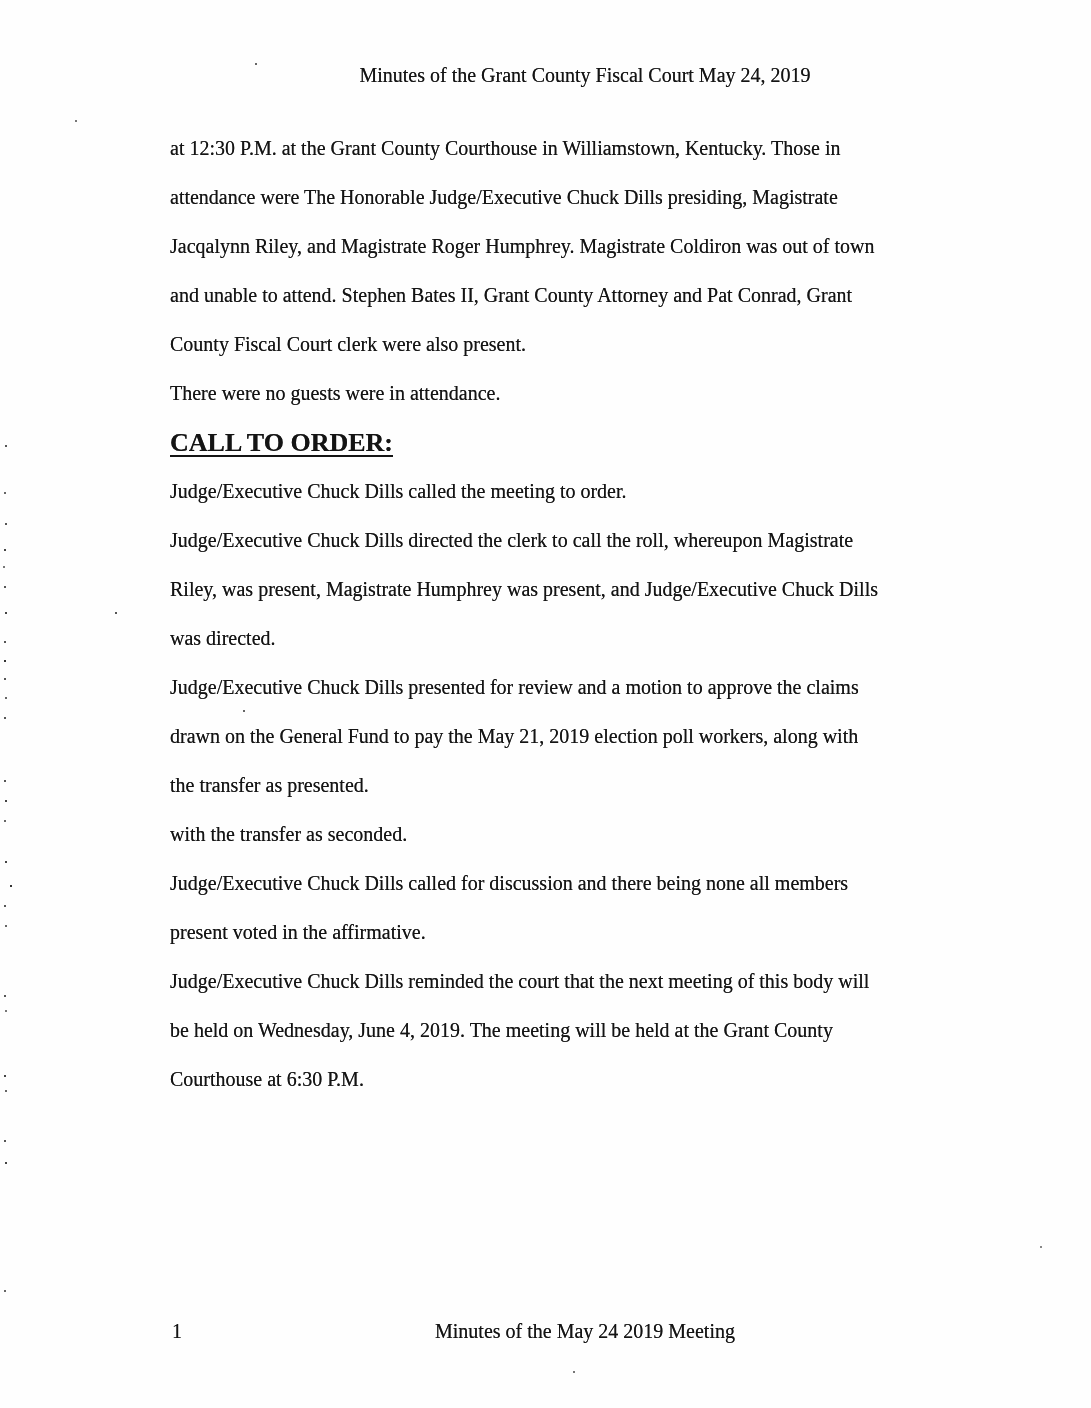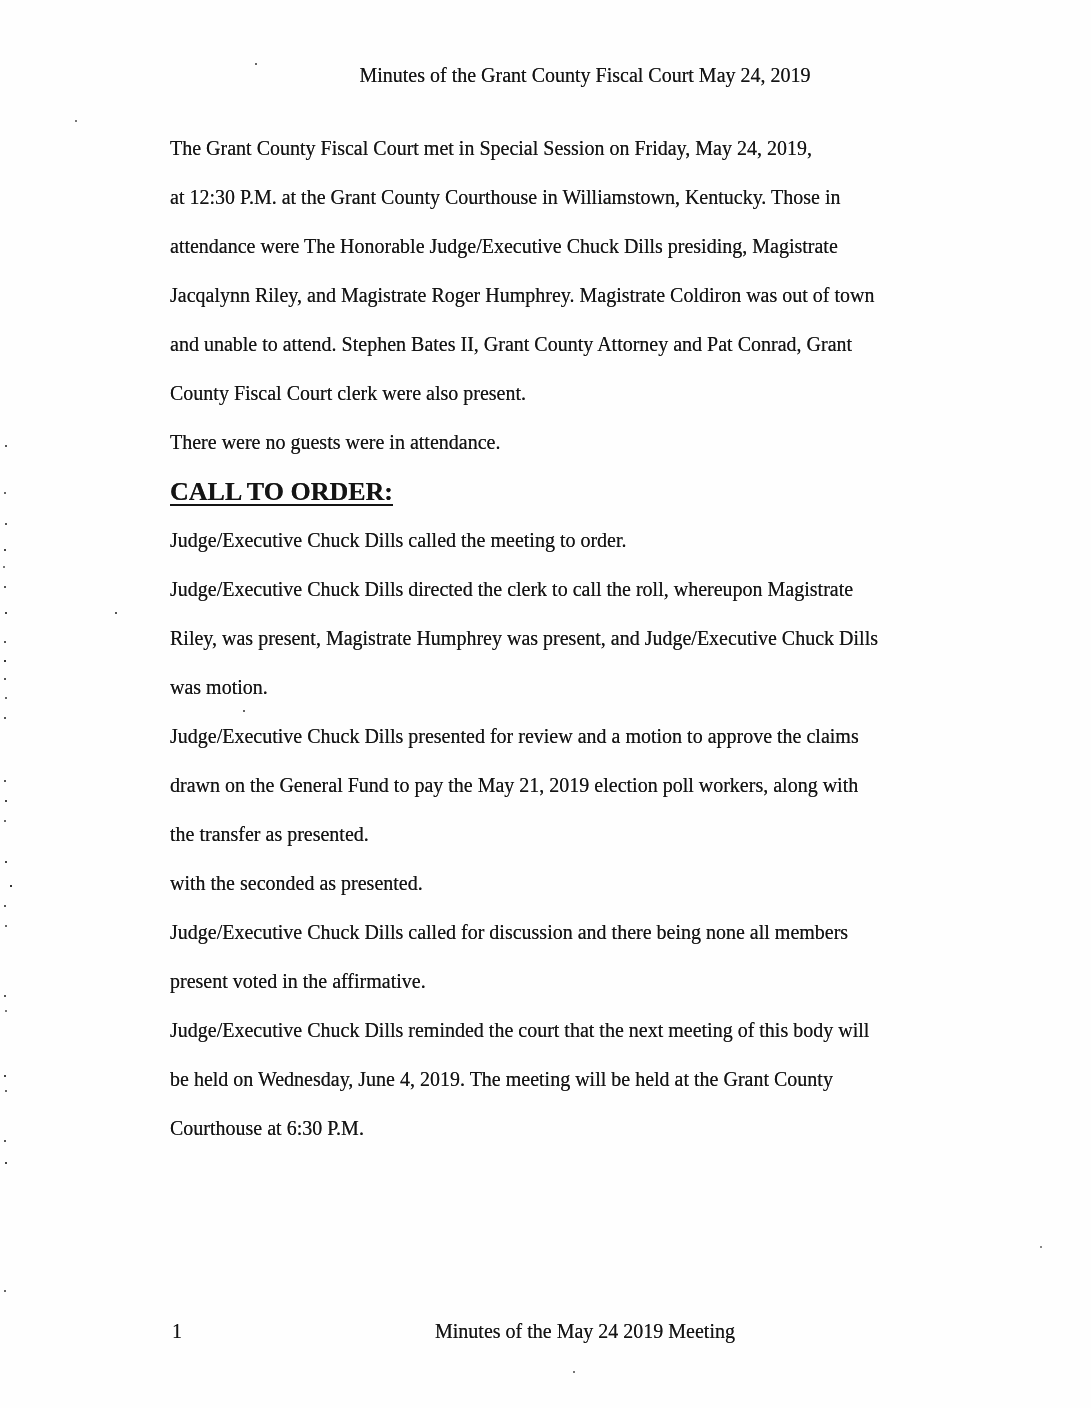--- a/index.html
+++ b/index.html
@@ -79,36 +79,35 @@
   }
 </style>
 </head>
 <body>
 
 <div class="page">
 
   <div class="doc-title scan-text">Minutes of the Grant County Fiscal Court May 24, 2019</div>
 
   <div class="doc-body">
-    <div class="line scan-text">The Grant County Fiscal Court met in Special Session on Friday, May 24, 2019,</div>
     <div class="line scan-text">at 12:30 P.M. at the Grant County Courthouse in Williamstown, Kentucky. Those in</div>
     <div class="line scan-text">attendance were The Honorable Judge/Executive Chuck Dills presiding, Magistrate</div>
     <div class="line scan-text">Jacqalynn Riley, and Magistrate Roger Humphrey. Magistrate Coldiron was out of town</div>
     <div class="line scan-text">and unable to attend. Stephen Bates II, Grant County Attorney and Pat Conrad, Grant</div>
     <div class="line scan-text">County Fiscal Court clerk were also present.</div>
     <div class="line scan-text">There were no guests were in attendance.</div>
     <div class="line heading scan-text">CALL TO ORDER:</div>
     <div class="line scan-text">Judge/Executive Chuck Dills called the meeting to order.</div>
     <div class="line scan-text">Judge/Executive Chuck Dills directed the clerk to call the roll, whereupon Magistrate</div>
     <div class="line scan-text">Riley, was present, Magistrate Humphrey was present, and Judge/Executive Chuck Dills</div>
-    <div class="line scan-text">was motion.</div>
+    <div class="line scan-text">was directed.</div>
     <div class="line scan-text">Judge/Executive Chuck Dills presented for review and a motion to approve the claims</div>
     <div class="line scan-text">drawn on the General Fund to pay the May 21, 2019 election poll workers, along with</div>
     <div class="line scan-text">the transfer as presented.</div>
-    <div class="line scan-text">with the seconded as presented.</div>
+    <div class="line scan-text">with the transfer as seconded.</div>
     <div class="line scan-text">Judge/Executive Chuck Dills called for discussion and there being none all members</div>
     <div class="line scan-text">present voted in the affirmative.</div>
     <div class="line scan-text">Judge/Executive Chuck Dills reminded the court that the next meeting of this body will</div>
     <div class="line scan-text">be held on Wednesday, June 4, 2019. The meeting will be held at the Grant County</div>
     <div class="line scan-text">Courthouse at 6:30 P.M.</div>
   </div>
 
   <div class="doc-footer">
     <span class="page-num scan-text">1</span>
     <span class="footer-caption scan-text">Minutes of the May 24 2019 Meeting</span>

